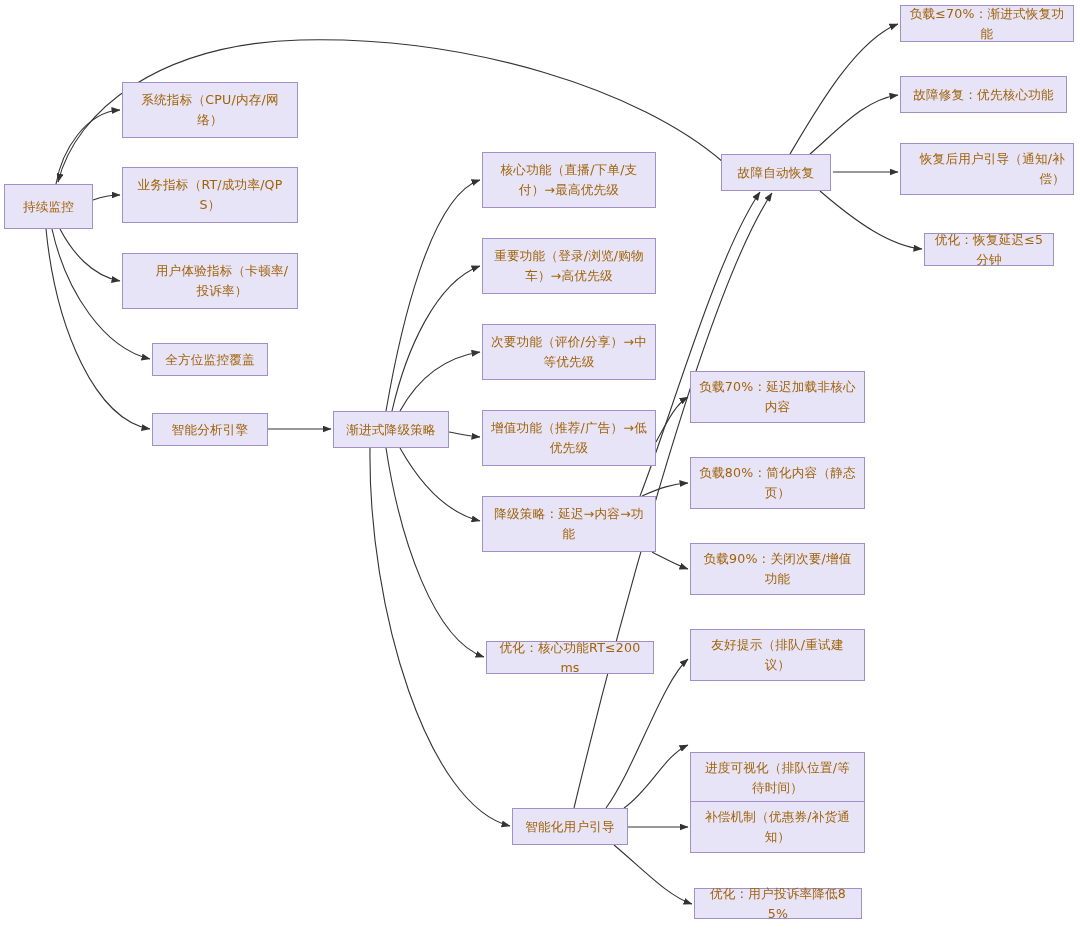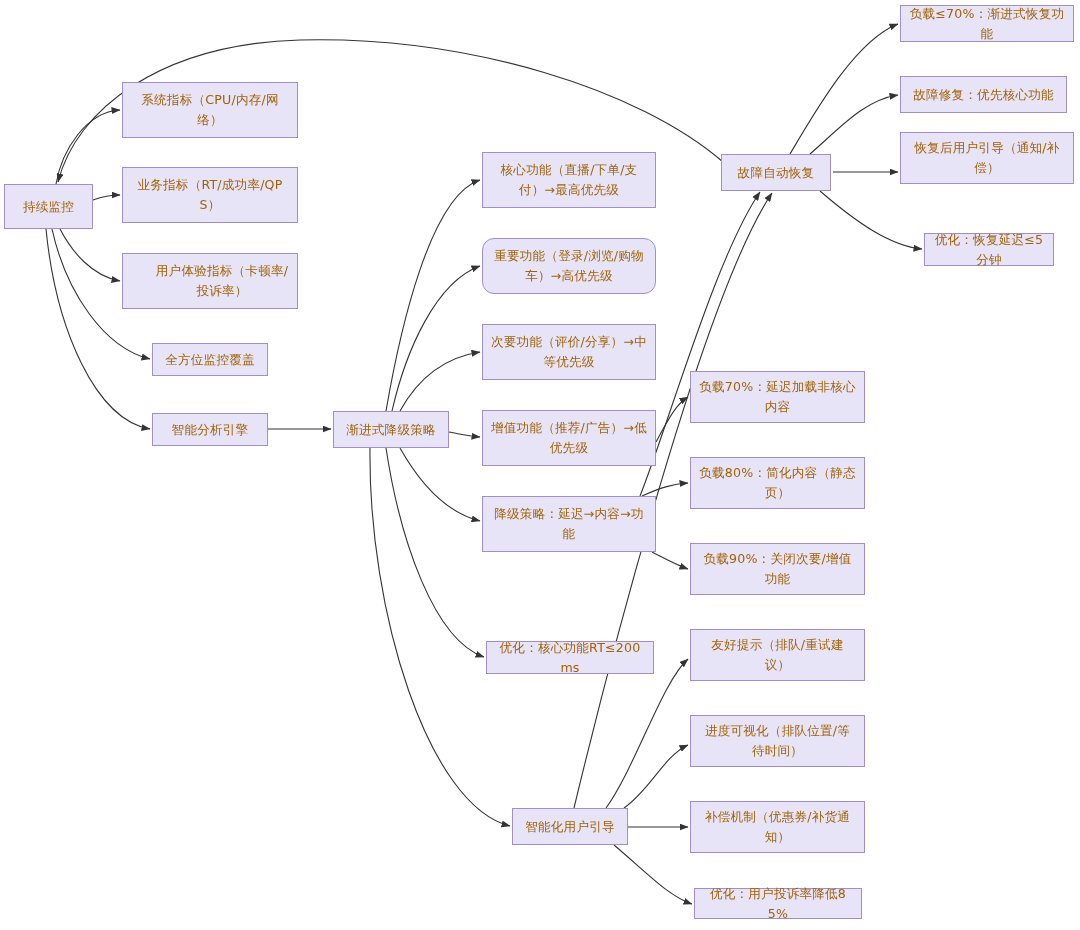--- a/index.html
+++ b/index.html
@@ -111,21 +111,21 @@
     </div>
     <div class="node" style="left: 152px; top: 413px; width: 116px; height: 33px;">
       <span>智能分析引擎</span>
     </div>
     <div class="node" style="left: 333px; top: 411px; width: 116px; height: 37px;">
       <span>渐进式降级策略</span>
     </div>
     <div class="node" style="left: 482px; top: 152px; width: 174px; height: 56px;">
       <span>核心功能（直播/下单/支付）→最高优先级</span>
     </div>
-    <div class="node" style="left: 482px; top: 238px; width: 174px; height: 56px; border-radius: 12px;">
+    <div class="node" style="left: 482px; top: 238px; width: 174px; height: 56px;">
       <span>重要功能（登录/浏览/购物车）→高优先级</span>
     </div>
     <div class="node" style="left: 482px; top: 324px; width: 174px; height: 56px;">
       <span>次要功能（评价/分享）→中等优先级</span>
     </div>
     <div class="node" style="left: 482px; top: 410px; width: 174px; height: 56px;">
       <span>增值功能（推荐/广告）→低优先级</span>
     </div>
     <div class="node" style="left: 482px; top: 496px; width: 174px; height: 56px;">
       <span>降级策略：延迟→内容→功能</span>
@@ -141,37 +141,37 @@
     </div>
     <div class="node" style="left: 690px; top: 543px; width: 175px; height: 52px;">
       <span>负载90%：关闭次要/增值功能</span>
     </div>
     <div class="node" style="left: 512px; top: 808px; width: 116px; height: 37px;">
       <span>智能化用户引导</span>
     </div>
     <div class="node" style="left: 690px; top: 629px; width: 175px; height: 52px;">
       <span>友好提示（排队/重试建议）</span>
     </div>
-    <div class="node" style="left: 690px; top: 715px; width: 175px; height: 52px;">
+    <div class="node" style="left: 690px; top: 752px; width: 175px; height: 52px;">
       <span>进度可视化（排队位置/等待时间）</span>
     </div>
     <div class="node" style="left: 690px; top: 801px; width: 175px; height: 52px;">
       <span>补偿机制（优惠券/补货通知）</span>
     </div>
     <div class="node" style="left: 694px; top: 888px; width: 168px; height: 31px;">
       <span>优化：用户投诉率降低85%</span>
     </div>
     <div class="node" style="left: 721px; top: 154px; width: 110px; height: 37px;">
       <span>故障自动恢复</span>
     </div>
     <div class="node" style="left: 900px; top: 5px; width: 174px; height: 37px;">
       <span>负载≤70%：渐进式恢复功能</span>
     </div>
     <div class="node" style="left: 900px; top: 76px; width: 167px; height: 37px;">
       <span>故障修复：优先核心功能</span>
     </div>
-    <div class="node" style="left: 900px; top: 132px; width: 174px; height: 52px;">
+    <div class="node" style="left: 900px; top: 143px; width: 174px; height: 52px; text-align: right;">
       <span>恢复后用户引导（通知/补偿）</span>
     </div>
     <div class="node" style="left: 924px; top: 233px; width: 130px; height: 33px;">
       <span>优化：恢复延迟≤5分钟</span>
     </div>
   </div>
 
 </body></html>

